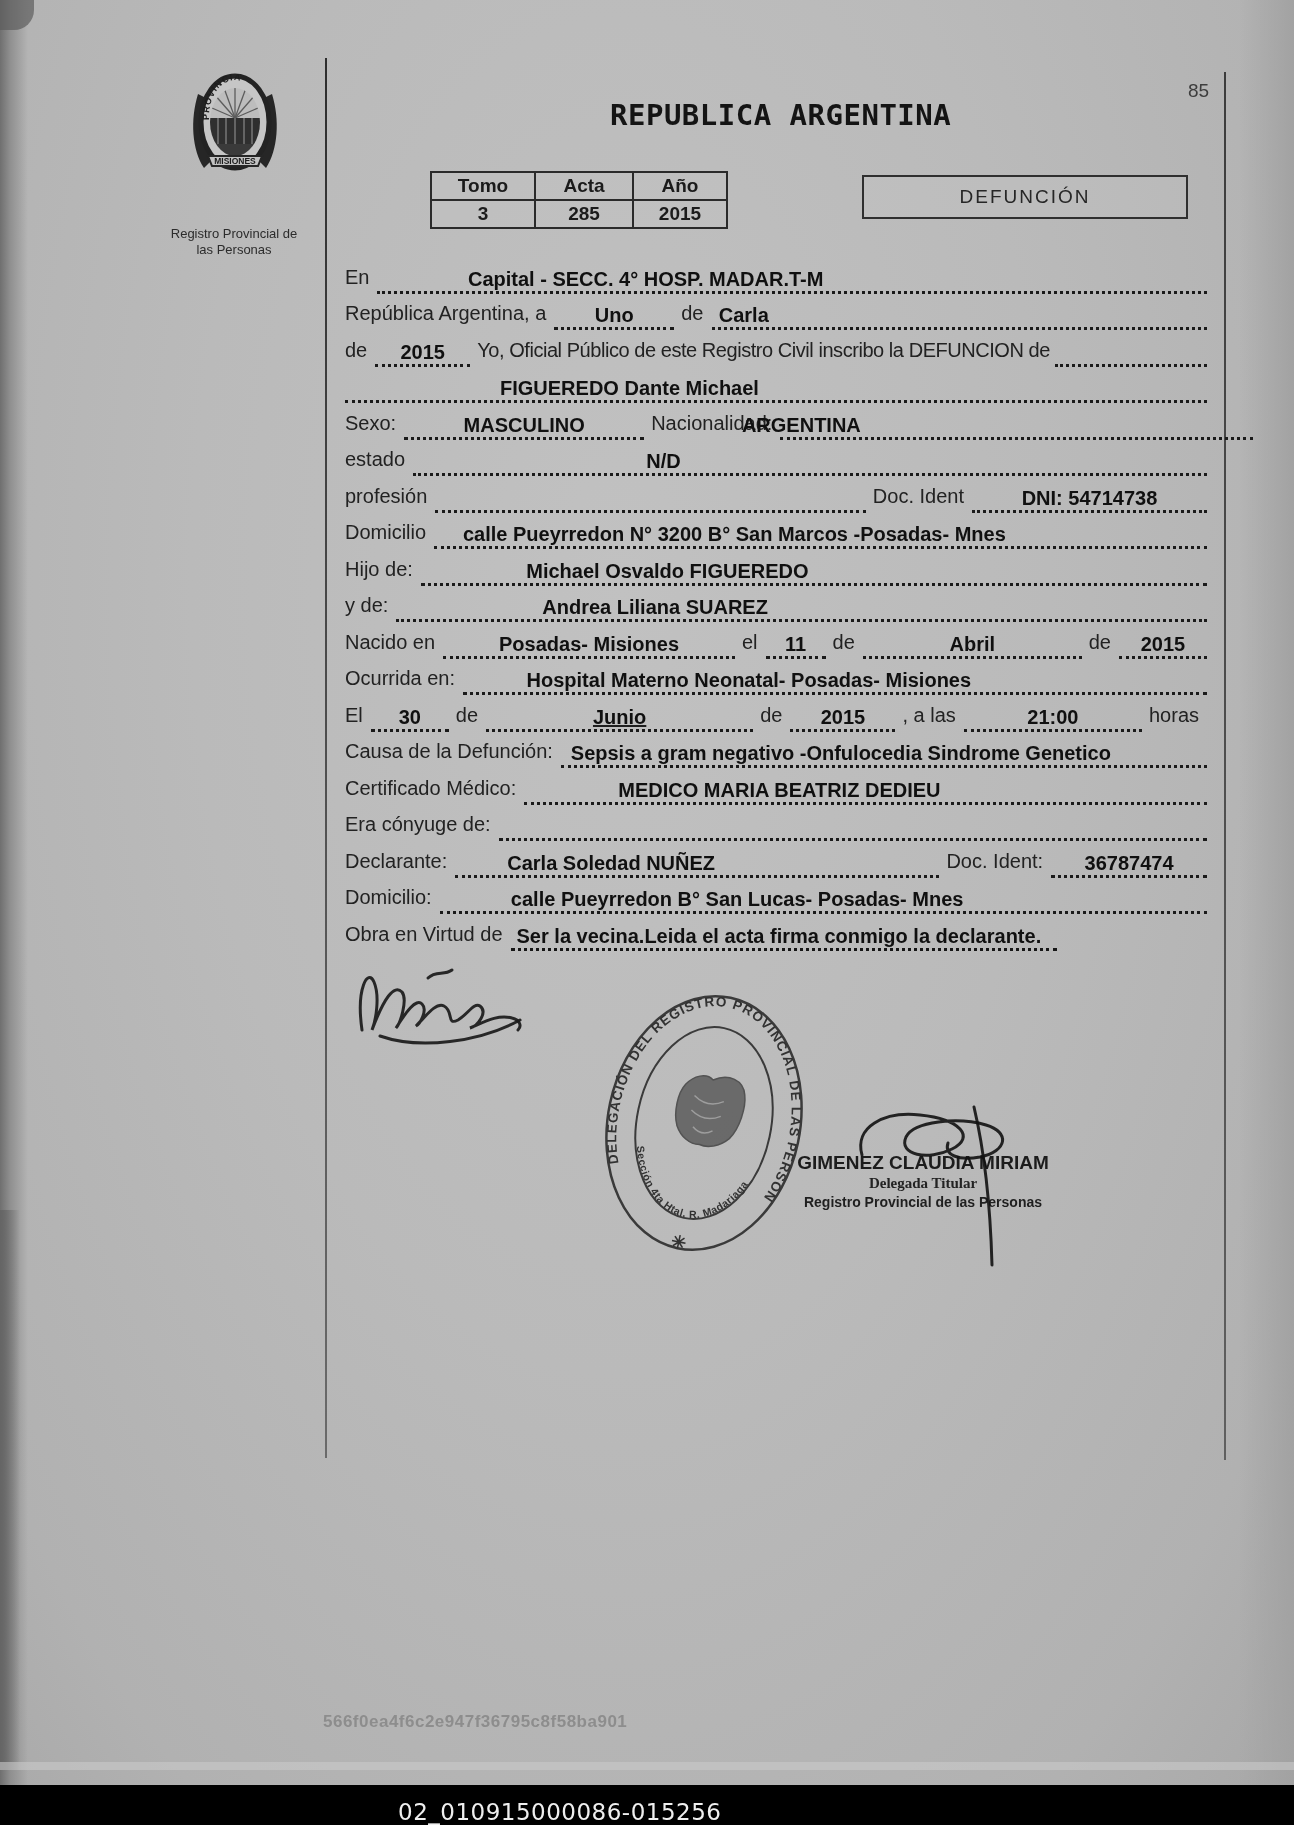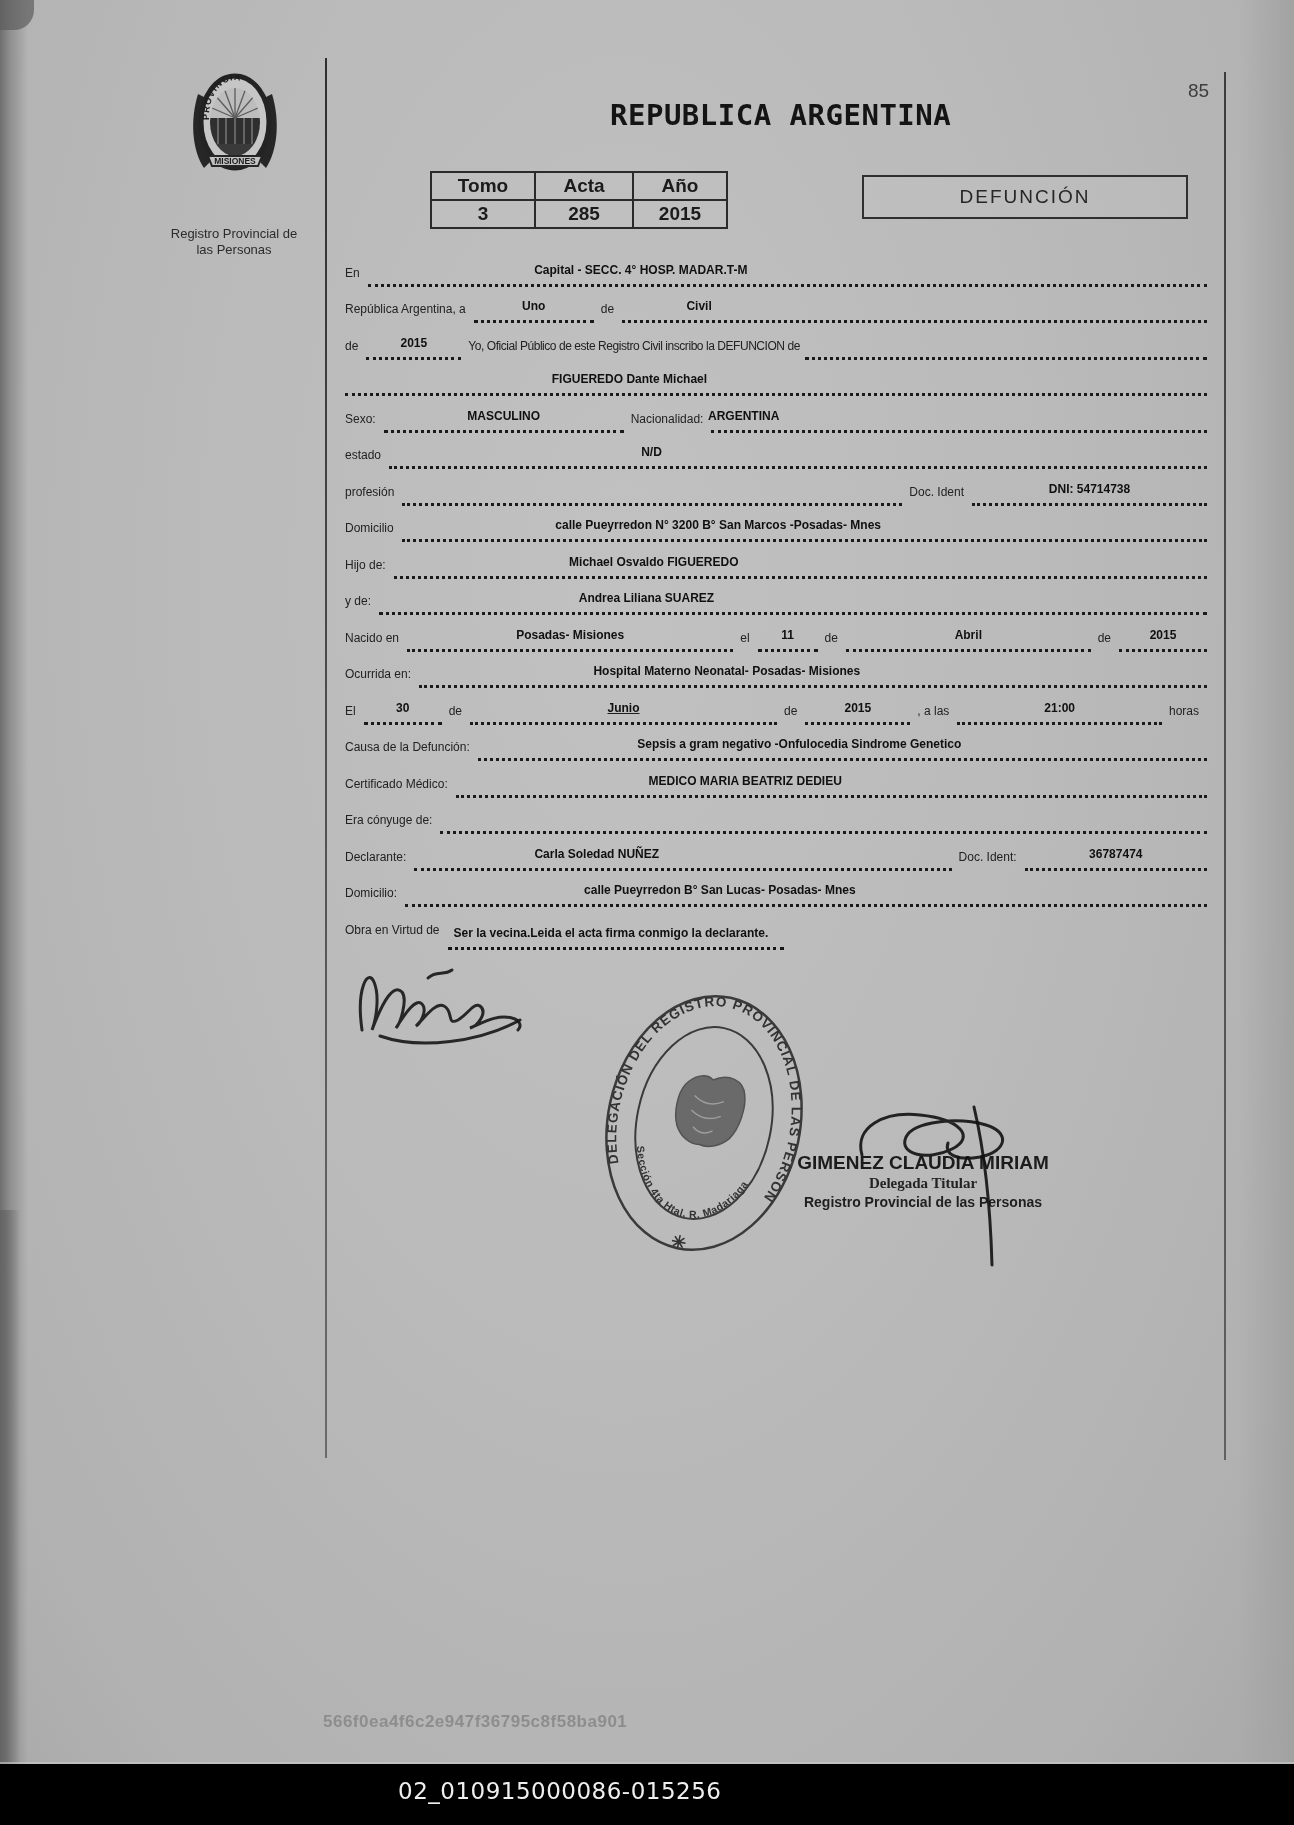--- a/index.html
+++ b/index.html
@@ -32,21 +32,21 @@
   table.rec-table{position:absolute;left:430px;top:171px;border-collapse:collapse;background:rgba(200,200,200,.25);}
   table.rec-table td{border:2px solid #2a2a2a;text-align:center;font-size:19px;padding:0;height:26px;color:#1b1b1b;}
   td.c1{width:102px;} td.c2{width:96px;} td.c3{width:92px;}
   tr.hdr td{font-weight:600;} tr.valr td{font-weight:bold;}
 
   .def-box{position:absolute;left:862px;top:175px;width:322px;height:40px;border:2px solid #2f2f2f;
         display:flex;align-items:center;justify-content:center;
         font-size:19px;letter-spacing:2px;color:#262626;background:rgba(205,205,205,.2);}
 
   .form{position:absolute;left:345px;top:257px;width:862px;}
-  .row{display:flex;align-items:center;height:36.5px;font-size:12px;}
+  .row{display:flex;align-items:flex-end;height:36.5px;font-size:20px;}
   .lbl{white-space:nowrap;padding:0 8px 5px 0;color:#222;}
   .lbl.tight{letter-spacing:-0.45px;padding-right:5px;}
   .fld{display:flex;align-items:flex-end;justify-content:center;
        border-bottom:3px dotted #1a1a1a;min-width:42px;margin-right:7px;}
   .fld:last-child{margin-right:0;}
   .val{font-weight:bold;white-space:nowrap;line-height:1;padding:0 4px 2px;color:#101010;min-height:18px;}
   .g1{flex:1;} .g12{flex:1.2;} .g15{flex:1.5;text-decoration:underline;} .g16{flex:1.6;} .g08{flex:.8;}
   .w60{width:60px;flex:none;} .w78{width:78px;flex:none;} .w88{width:88px;flex:none;}
   .w95{width:95px;flex:none;} .w105{width:105px;flex:none;} .w120{width:120px;flex:none;}
   .w235{width:235px;flex:none;} .w240{width:240px;flex:none;}
@@ -65,21 +65,21 @@
   .sig2 path{stroke:#121212;stroke-width:3;fill:none;stroke-linecap:round;opacity:.9;}
 
   .sig-block{position:absolute;left:793px;top:1152px;width:260px;text-align:center;z-index:2;}
   .sig-name{font-size:19px;font-weight:bold;color:#1c1c1c;line-height:22px;}
   .sig-title{font-family:"Liberation Serif","DejaVu Serif",serif;font-size:15px;font-weight:bold;color:#232323;line-height:19px;}
   .sig-org{font-size:14px;font-weight:bold;color:#1f1f1f;line-height:19px;}
 
   .hash{position:absolute;left:323px;top:1712px;font-size:17px;font-weight:bold;
         color:#8d8d8d;letter-spacing:.5px;}
   .prebar{position:absolute;left:0;bottom:55px;width:100%;height:8px;background:#c9c9c9;opacity:.6;}
-  .footer-bar{position:absolute;left:0;bottom:0;width:100%;height:61px;background:#000;}
+  .footer-bar{position:absolute;left:0;bottom:0;width:100%;height:40px;background:#000;}
   .footer-code{position:absolute;left:398px;top:0;line-height:55px;
         font-family:"DejaVu Sans","Liberation Sans",sans-serif;
         font-size:23px;color:#efefef;letter-spacing:.5px;}
 </style>
 </head>
 <body>
 
 <div class="page">
 
   <div class="edge-left"></div>
@@ -161,21 +161,21 @@
         </span>
     </div>
 
     <div class="row">
       <span class="lbl">República Argentina, a</span>
       <span class="fld w120">
           <span class="val">Uno</span>
         </span>
       <span class="lbl">de</span>
       <span class="fld g1 shl2">
-          <span class="val">Civil</span>
+          <span class="val">Carla</span>
         </span>
     </div>
 
     <div class="row">
       <span class="lbl">de</span>
       <span class="fld w95">
           <span class="val">2015</span>
         </span>
       <span class="lbl tight">Yo, Oficial Público de este Registro Civil inscribo la DEFUNCION de</span>
       <span class="fld g1">

